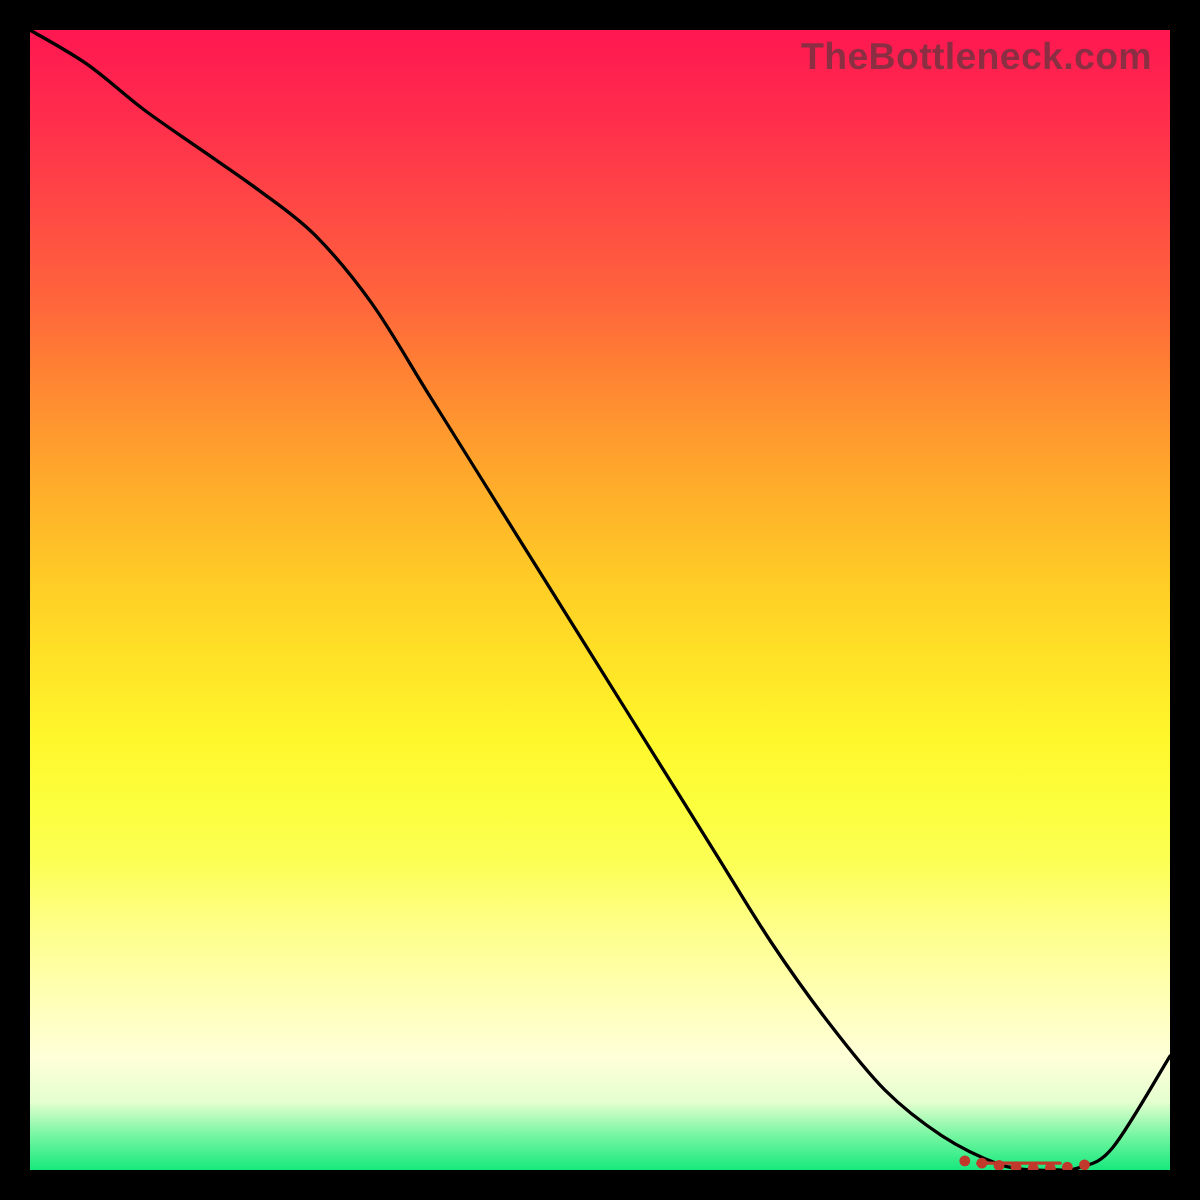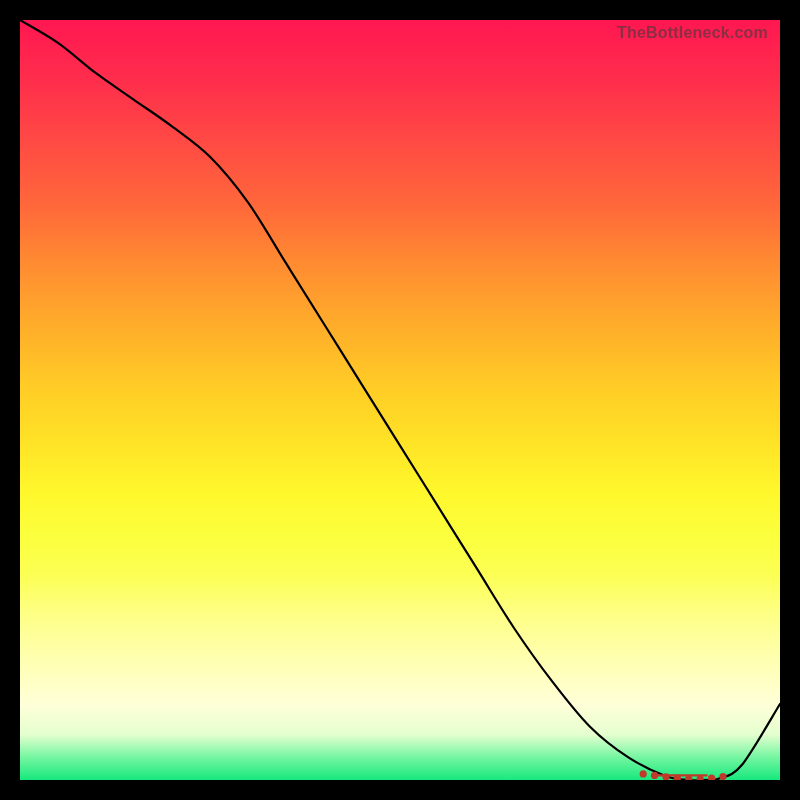--- a/index.html
+++ b/index.html
@@ -36,21 +36,21 @@
   .chart-svg {
     position: absolute;
     left: 0; top: 0;
     width: 100%; height: 100%;
   }
   .watermark {
     position: absolute;
     top: 4px;
     right: 12px;
     font-family: Arial, Helvetica, sans-serif;
-    font-size: 16px;
+    font-size: 25px;
     font-weight: 600;
     color: #3b3b3b;
     opacity: 0.58;
     letter-spacing: 0.2px;
   }
 </style>
 </head>
 <body>
 <div class="frame">
   <div class="plot-area">

